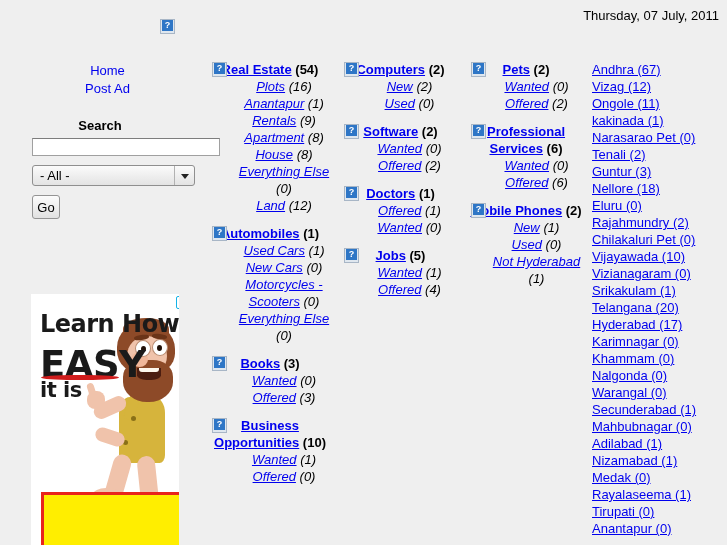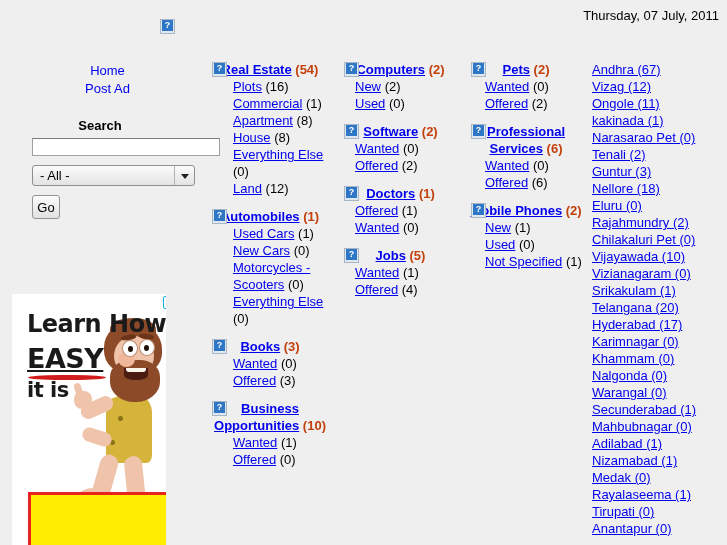--- a/index.html
+++ b/index.html
@@ -178,27 +178,26 @@
     font-size: 13px;
     color: #000;
     cursor: pointer;
     padding: 0;
     display: block;
   }
 
   
   .ad-wrap {
     position: absolute;
-    left: 12px;
+    left: 31px;
     top: 250px;
     width: 148px;
     height: 251px;
     overflow: hidden;
     background: #ffffff;
-    padding-left: 6px;
   }
   .ad-inner {
     position: relative;
     width: 161px;
     height: 290px;
     background: #ffffff;
   }
   .ad-choices {
     position: absolute;
     right: 2px;
@@ -222,21 +221,21 @@
   .ad-t1, .ad-t2, .ad-t3 {
     position: absolute;
     left: 9px;
     font-family: "DejaVu Sans", sans-serif;
     font-weight: bold;
     color: #1a1a1a;
     letter-spacing: -0.5px;
     white-space: nowrap;
   }
   .ad-t1 { top: 16px; font-size: 24px; }
-  .ad-t2 { top: 49px; font-size: 27px; text-decoration: underline; }
+  .ad-t2 { top: 49px; font-size: 37px; }
   .ad-t3 { top: 84px; font-size: 21px; }
   .ad-underline {
     position: absolute;
     left: 10px;
     top: 81px;
     width: 78px;
     height: 5px;
     background: #d01c1c;
     border-radius: 50%/60%;
   }
@@ -331,28 +330,29 @@
     position: absolute;
     left: 7px;
     top: 1px;
   }
   .cat-head .h-link {
     color: #0000ee;
     text-decoration: underline;
     font-weight: bold;
   }
   .cat-head .h-count {
-    color: #c2410c;
+    color: #000000;
     font-weight: bold;
     text-decoration: none;
   }
   .cat-sub {
     line-height: 17px;
     padding-left: 28px;
-    text-align: left;
+    text-align: center;
+    font-style: italic;
   }
   .cat-sub .s-link { color: #0000ee; text-decoration: underline; }
   .cat-sub .s-count { color: #000; }
   .col-cat1 .cat-sub { padding-left: 28px; }
   .col-cat2 .cat-sub { padding-left: 18px; }
   .col-cat3 .cat-sub { padding-left: 21px; }
 
   
   .columns .col > .cat-section:first-child { margin-top: 17px; }
 
@@ -445,21 +445,22 @@
           <span class="ad-yellow"></span>
         </div>
       </div>
 
     </div>
 
     <div class="col col-cat1">
         <div class="cat-section">
           <div class="cat-head"><span class="brokenimg h-icon"></span><span class="h-link">Real Estate</span> <span class="h-count">(54)</span></div>
           <div class="cat-sub"><span class="s-link">Plots</span> <span class="s-count">(16)</span></div>
-          <div class="cat-sub"><span class="s-link">Commercial</span> <span class="s-count">(1)</span></div>
+          <div class="cat-sub"><span class="s-link">Anantapur</span> <span class="s-count">(1)</span></div>
+          <div class="cat-sub"><span class="s-link">Rentals</span> <span class="s-count">(9)</span></div>
           <div class="cat-sub"><span class="s-link">Apartment</span> <span class="s-count">(8)</span></div>
           <div class="cat-sub"><span class="s-link">House</span> <span class="s-count">(8)</span></div>
           <div class="cat-sub"><span class="s-link">Everything Else</span> <span class="s-count">(0)</span></div>
           <div class="cat-sub"><span class="s-link">Land</span> <span class="s-count">(12)</span></div>
         </div>
         <div class="cat-section">
           <div class="cat-head"><span class="brokenimg h-icon"></span><span class="h-link">Automobiles</span> <span class="h-count">(1)</span></div>
           <div class="cat-sub"><span class="s-link">Used Cars</span> <span class="s-count">(1)</span></div>
           <div class="cat-sub"><span class="s-link">New Cars</span> <span class="s-count">(0)</span></div>
           <div class="cat-sub"><span class="s-link">Motorcycles - Scooters</span> <span class="s-count">(0)</span></div>
@@ -508,21 +509,21 @@
         </div>
         <div class="cat-section">
           <div class="cat-head"><span class="brokenimg h-icon"></span><span class="h-link">Professional Services</span> <span class="h-count">(6)</span></div>
           <div class="cat-sub"><span class="s-link">Wanted</span> <span class="s-count">(0)</span></div>
           <div class="cat-sub"><span class="s-link">Offered</span> <span class="s-count">(6)</span></div>
         </div>
         <div class="cat-section">
           <div class="cat-head"><span class="brokenimg h-icon"></span><span class="h-link">Mobile Phones</span> <span class="h-count">(2)</span></div>
           <div class="cat-sub"><span class="s-link">New</span> <span class="s-count">(1)</span></div>
           <div class="cat-sub"><span class="s-link">Used</span> <span class="s-count">(0)</span></div>
-          <div class="cat-sub"><span class="s-link">Not Specified</span> <span class="s-count">(1)</span></div>
+          <div class="cat-sub"><span class="s-link">Not Hyderabad</span> <span class="s-count">(1)</span></div>
         </div>
       </div>
 
     <div class="col col-loc">
       <div class="loc-list">
           <div class="loc-item"><span class="lnk">Andhra (67)</span></div>
           <div class="loc-item"><span class="lnk">Vizag (12)</span></div>
           <div class="loc-item"><span class="lnk">Ongole (11)</span></div>
           <div class="loc-item"><span class="lnk">kakinada (1)</span></div>
           <div class="loc-item"><span class="lnk">Narasarao Pet (0)</span></div>

